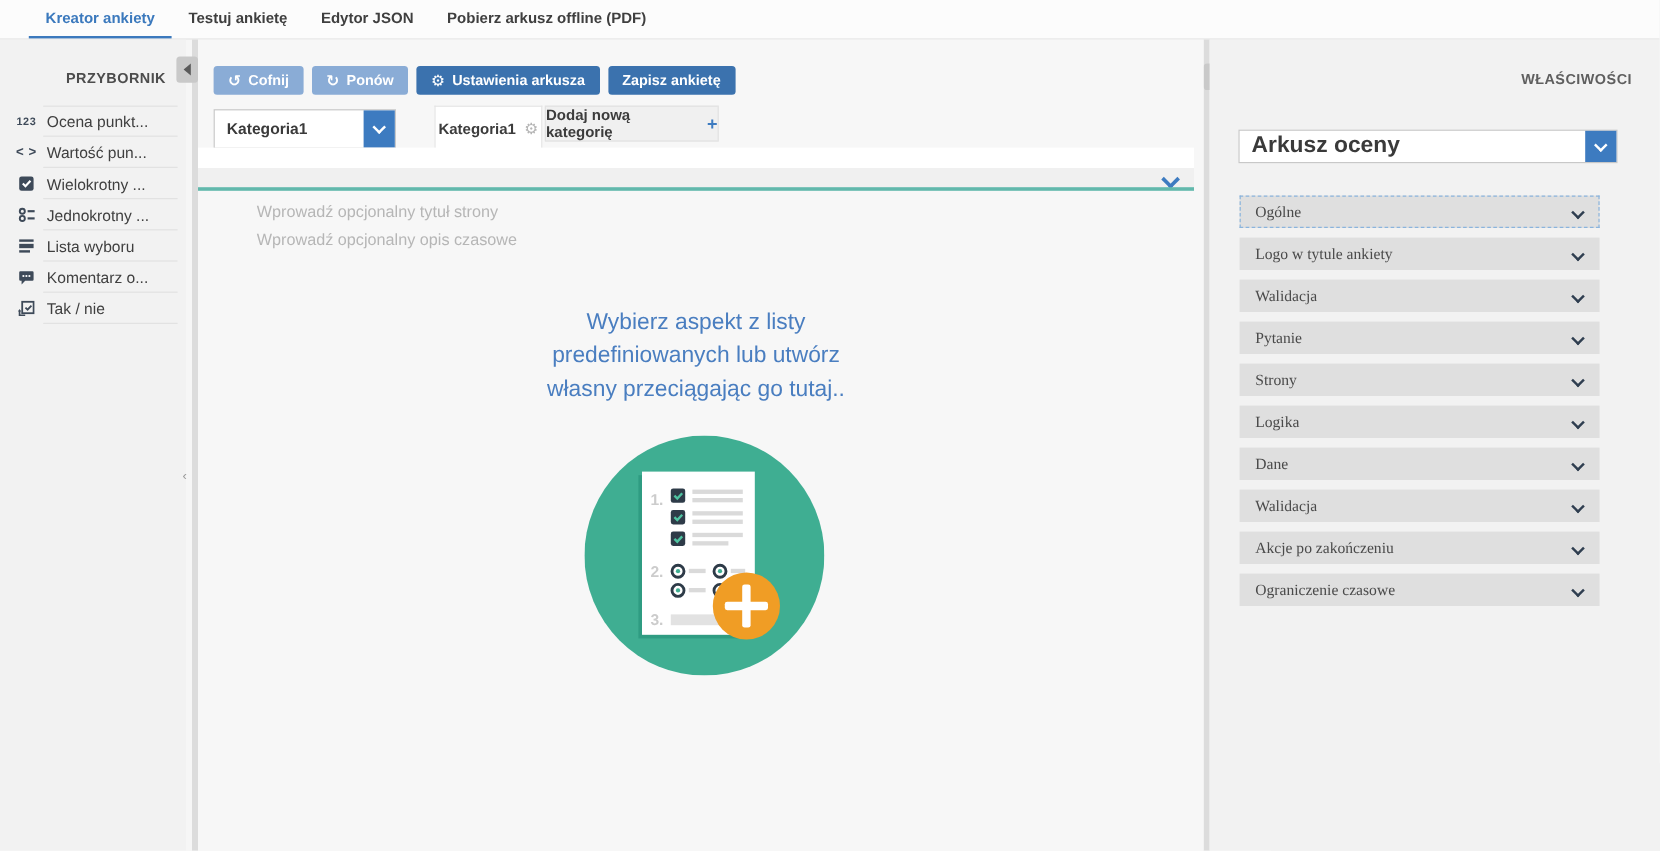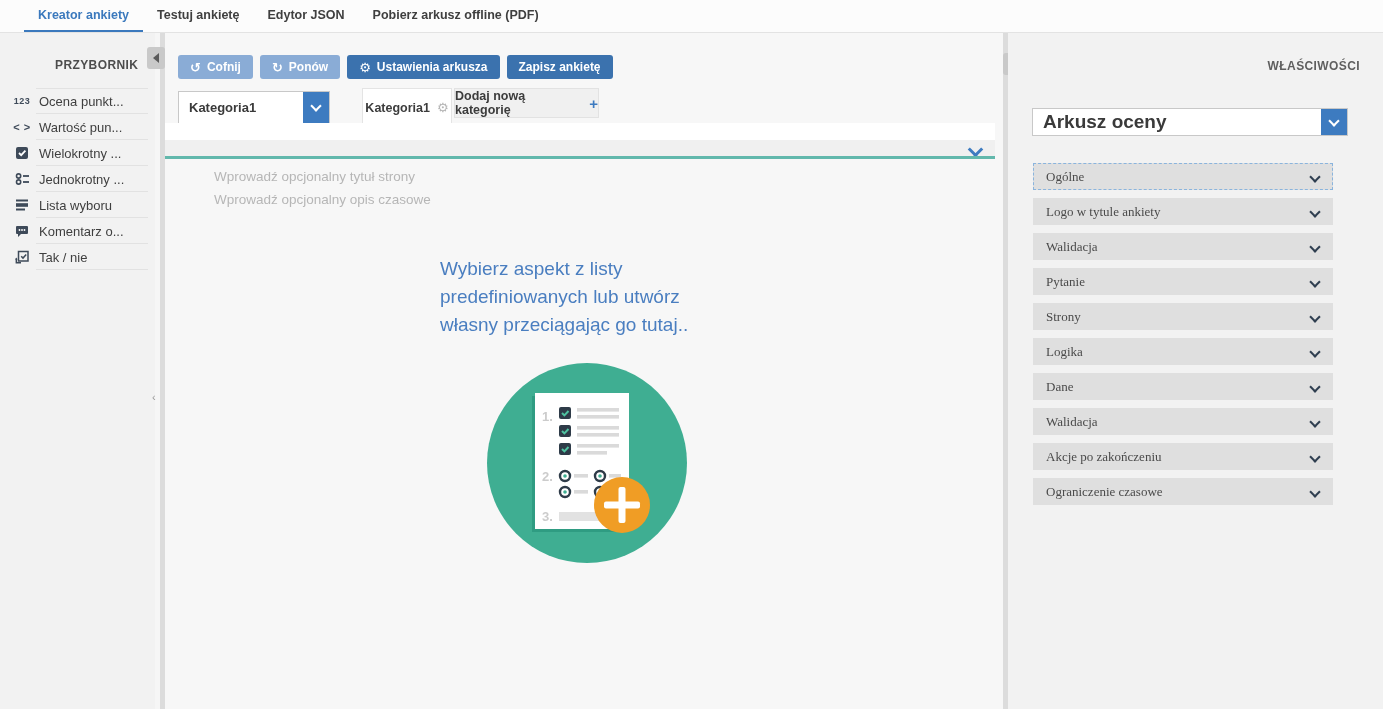--- a/index.html
+++ b/index.html
@@ -72,21 +72,21 @@
   .expand-bar{position:absolute;top:107px;left:0;right:8px;height:16px;background:#f0f0f0;}
   .expand-chev{position:absolute;right:14px;top:4px;color:#3d7bc0;width:8px;height:8px;
     border-right:3px solid currentColor;border-bottom:3px solid currentColor;
     transform:rotate(45deg);cursor:pointer;}
   .teal-line{position:absolute;top:123px;left:0;right:8px;height:3px;background:#62b8ac;}
 
   .ph{position:absolute;left:25px;font-size:13.5px;color:#b6b6b6;cursor:text;margin-left:24px;}
   .ph.title{top:136px;}
   .ph.desc{top:159px;}
 
-  .empty-msg{position:absolute;top:222px;left:0;right:8px;text-align:left;}
+  .empty-msg{position:absolute;top:222px;left:0;right:8px;text-align:center;}
   .empty-msg .inner{max-width:280px;margin:0 auto;font-size:19px;line-height:28px;color:#4a7ec0;}
 
   .illustration{position:absolute;top:330px;left:322px;width:200px;height:200px;}
 
   
   .right-panel{position:absolute;left:1008px;top:33px;right:0;bottom:0;background:#f2f2f2;}
   .props-title{position:absolute;top:26px;right:23px;font-size:12px;font-weight:bold;
     color:#5f5f5f;letter-spacing:.4px;}
   .props-dropdown{position:absolute;top:75px;left:24px;width:316px;height:28px;background:#fff;
     border:1px solid #c8c8c8;box-sizing:border-box;cursor:pointer;}

